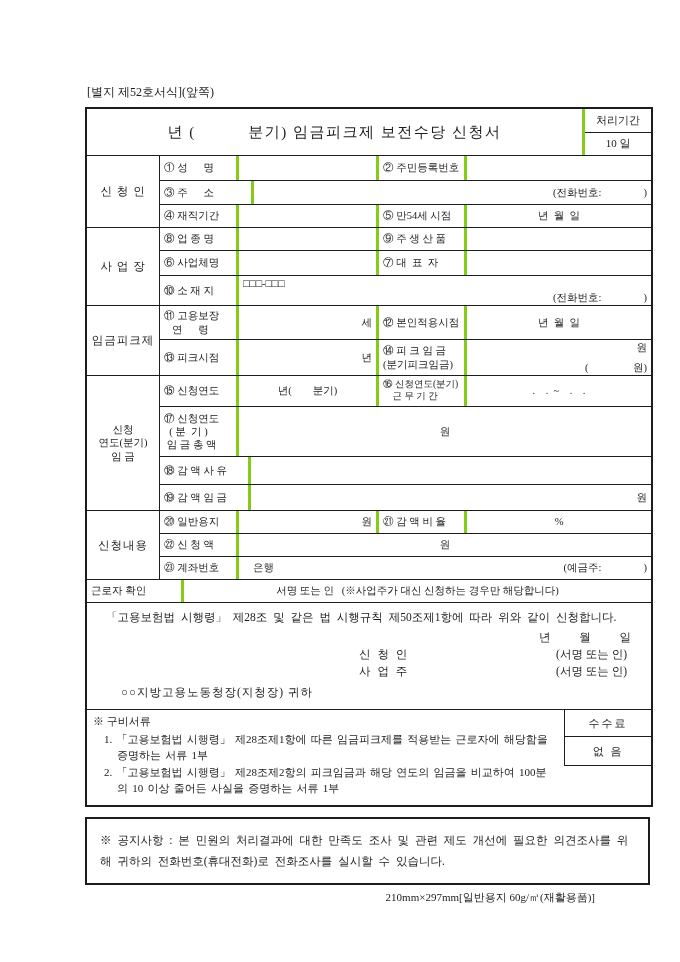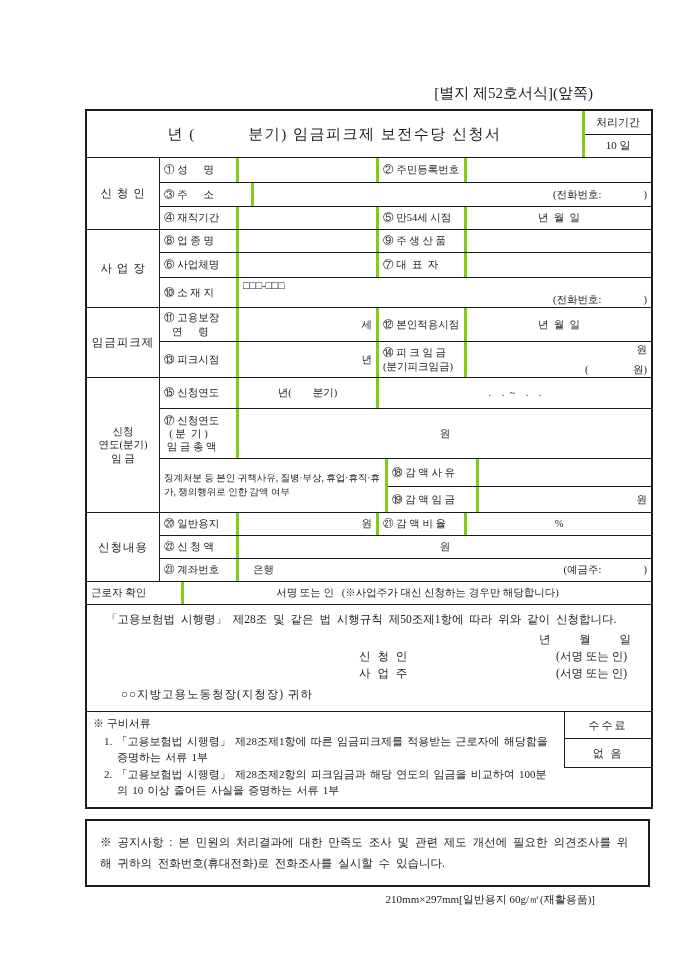--- a/index.html
+++ b/index.html
@@ -3,21 +3,21 @@
 <meta charset="utf-8">
 <style>
   html,body{margin:0;padding:0;background:#fff;}
   .sheet{
     width:680px;height:962px;box-sizing:border-box;
     padding:84px 85px 0 85px;
     background:#fff;color:#1c1c1c;
     font-family:"Liberation Serif","DejaVu Serif",serif;
     font-size:11px;position:relative;overflow:hidden;
   }
-  .hdr{display:flex;justify-content:flex-end;font-size:15px;margin-bottom:6px;padding:0 2px;}
+  .hdr{display:flex;justify-content:flex-start;font-size:12px;margin-bottom:6px;padding:0 2px;}
   .table{border:2px solid #1c1c1c;width:568px;box-sizing:border-box;}
   .table>*+*{border-top:1px solid #1c1c1c;}
   .trow{display:flex;align-items:stretch;}
   .trow>*+*{border-left:3px solid #84cc16;}
   .group{display:flex;align-items:stretch;}
   .group>*+*{border-left:1px solid #1c1c1c;}
   .gr{flex:1;display:flex;flex-direction:column;}
   .gr>*+*{border-top:1px solid #1c1c1c;}
   .subcol{flex:1;display:flex;flex-direction:column;}
   .subcol>*+*{border-top:1px solid #1c1c1c;}
@@ -152,30 +152,31 @@
     </div>
 
     <div class="group">
       <div class="c w-sec center sec" style="font-size:10.5px;letter-spacing:0;">신청
 연도(분기)
 임 금</div>
       <div class="gr">
         <div class="trow h30">
           <div class="c w-l1">⑮ 신청연도</div>
           <div class="c w-v1 center">년(        분기)</div>
+          <div class="c w-l2 small">⑯ 신청연도(분기)
+    근 무 기 간</div>
           <div class="c f1 center">.    .  ~    .    .</div>
         </div>
         <div class="trow h49">
           <div class="c w-l1">⑰ 신청연도
   ( 분  기 )
  임 금 총 액</div>
           <div class="c f1 center">원</div>
         </div>
         <div class="trow">
-          <div class="note" style="width:217px;">징계처분 등 본인 귀책사유, 질병·부상, 휴업·휴직·휴가, 쟁의행위로 인한 감액 여부</div>
           <div class="subcol">
             <div class="trow h27">
               <div class="c w-l2" style="border-left:none;">⑱ 감 액 사 유</div>
               <div class="c f1"></div>
             </div>
             <div class="trow h25">
               <div class="c w-l2" style="border-left:none;">⑲ 감 액 임 금</div>
               <div class="c f1 right">원</div>
             </div>
           </div>

